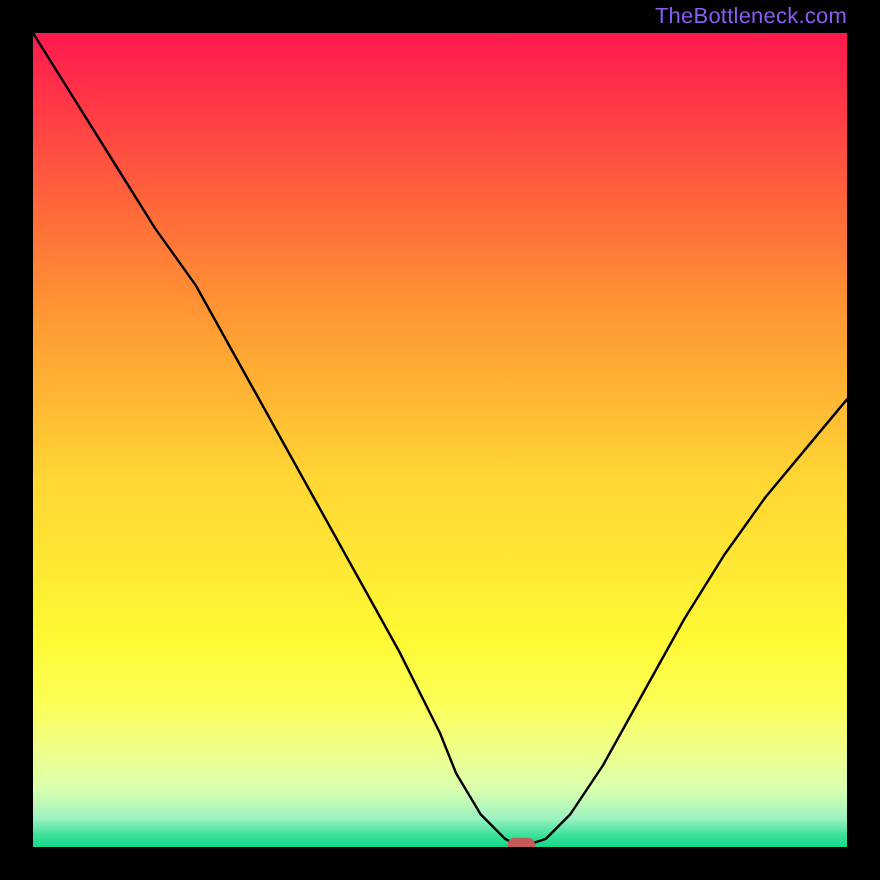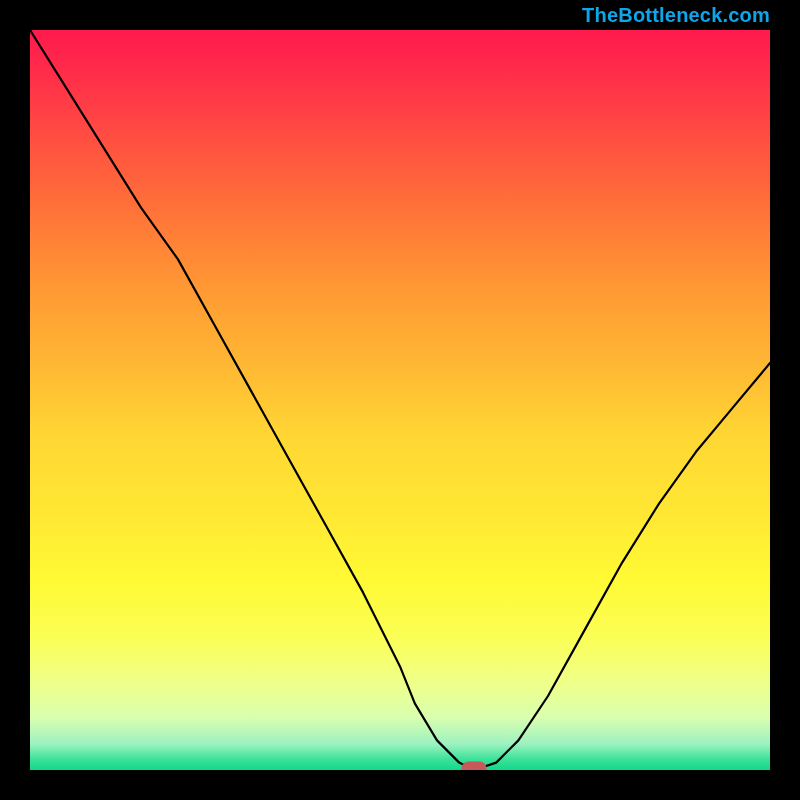--- a/index.html
+++ b/index.html
@@ -60,22 +60,22 @@
   .marker {
     fill: #c65a5a;
     stroke: #c65a5a;
   }
   .watermark {
     position: absolute;
     top: 4px;
     right: 30px;
     font-family: Arial, Helvetica, sans-serif;
     font-size: 20px;
-    font-weight: 700;
-    color: #0ea5e9;
+    font-weight: 400;
+    color: #8b5cf6;
     letter-spacing: 0.2px;
   }
 </style>
 </head>
 <body>
 
 <div class="chart-container">
   <div class="watermark">TheBottleneck.com</div>
 
   <div class="plot-area">

